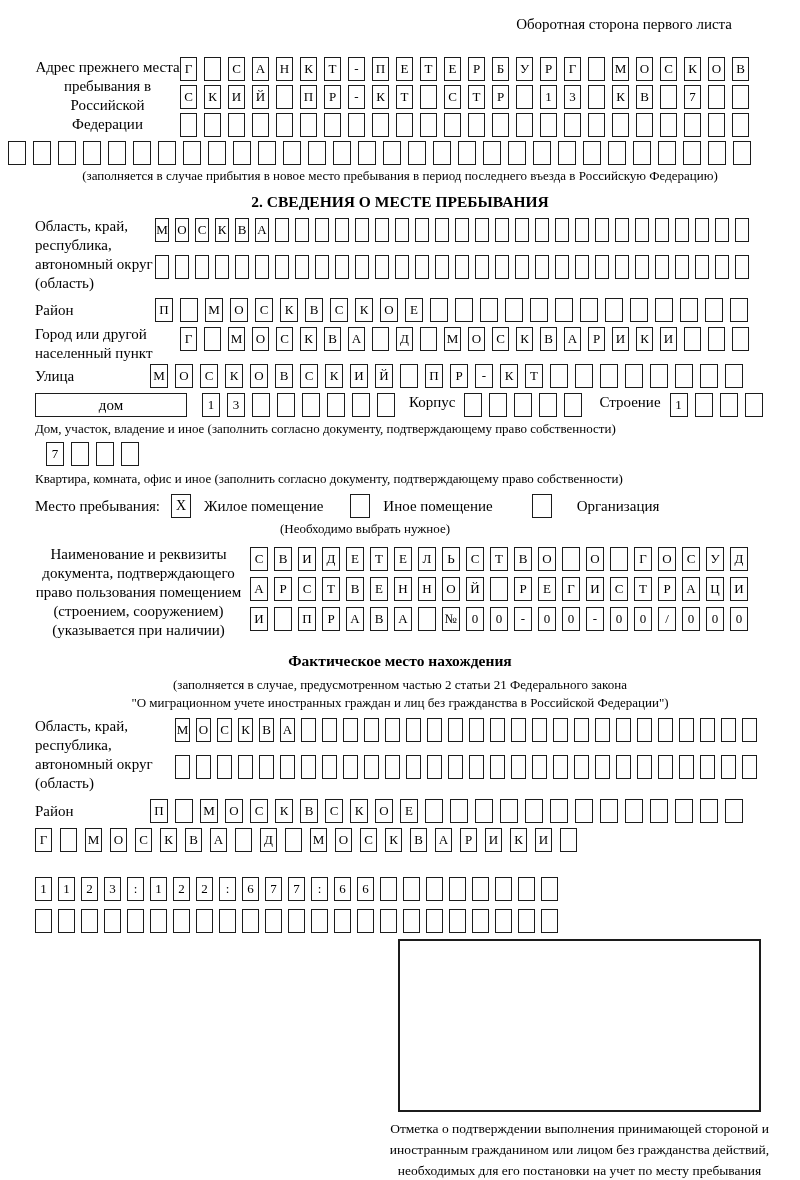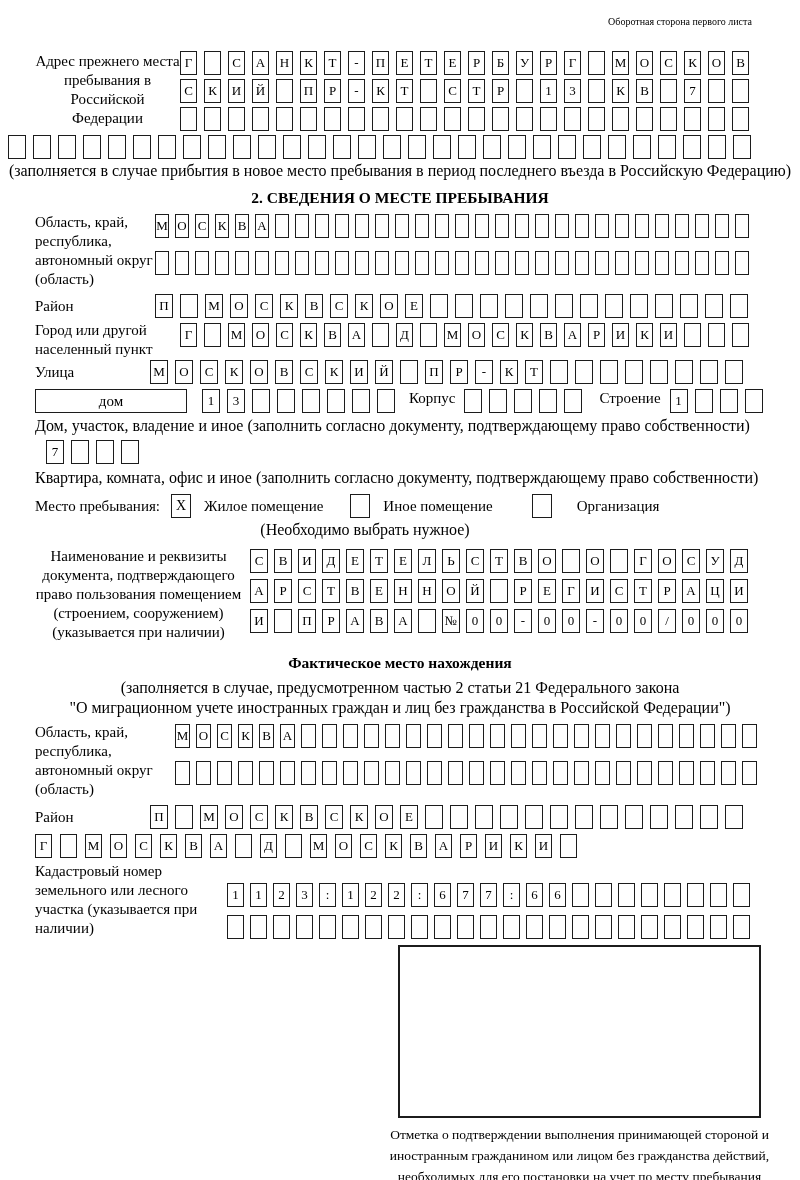--- a/index.html
+++ b/index.html
@@ -1,38 +1,38 @@
 <!DOCTYPE html>
 <html><head>
 <meta charset="utf-8">
 <style>
   html,body{margin:0;padding:0;background:#fff;}
   .page{
     width:800px;height:1180px;box-sizing:border-box;
     padding-top:16px;background:#fff;color:#000;
     font-family:"Liberation Serif", serif;overflow:hidden;
   }
-  .hdr{ text-align:right;padding-right:48px;font-size:10px; }
+  .hdr{ text-align:right;padding-right:68px;font-size:15px; }
   .lbl{ font-size:15px;line-height:1.27; }
   .frow{ display:flex;align-items:flex-start; }
   .stack{ display:flex;flex-direction:column; }
   .boxes{ display:flex;flex:none; }
   .cell{
     height:24px;box-sizing:border-box;border:1.6px solid #1c1c1c;
     display:inline-flex;align-items:center;justify-content:center;
     font-size:13px;flex:none;background:#fff;
   }
   .g7{ gap:7px; } .g6{ gap:6px; } .g8{ gap:8px; }
   .cw17 .cell{ width:17px; } .cw18 .cell{ width:18px; }
   .cw14 .cell{ width:14px; } .cw15 .cell{ width:15px; }
   .widebox{
     box-sizing:border-box;border:1.6px solid #1c1c1c;height:24px;
     display:flex;align-items:center;justify-content:center;font-size:15px;flex:none;
   }
-  .caption{ font-size:16px; }
+  .caption{ font-size:13px; }
   .center{ text-align:center; }
   .secttl{ text-align:center;font-weight:bold;font-size:15.5px; }
   .checkcell{
     width:20px;height:24px;box-sizing:border-box;border:1.6px solid #1c1c1c;
     display:inline-flex;align-items:center;justify-content:center;font-size:14px;flex:none;
   }
   .stampbox{ width:363px;height:173px;border:2px solid #1c1c1c;box-sizing:border-box; }
 </style>
 </head>
 <body>
@@ -567,21 +567,20 @@
         <span class="cell">А</span>
         <span class="cell">Р</span>
         <span class="cell">И</span>
         <span class="cell">К</span>
         <span class="cell">И</span>
         <span class="cell"></span>
       </div>
   </div>
 
   <div class="frow" style="margin:4px 0 0 35px;">
-    <div class="lbl" style="width:192px;">Кадастровый номер земельного или лесного участка (указывается при наличии)</div>
     <div class="stack" style="gap:8px;padding-top:21px;">
       <div class="boxes g6 cw17">
           <span class="cell">1</span>
           <span class="cell">1</span>
           <span class="cell">2</span>
           <span class="cell">3</span>
           <span class="cell">:</span>
           <span class="cell">1</span>
           <span class="cell">2</span>
           <span class="cell">2</span>

